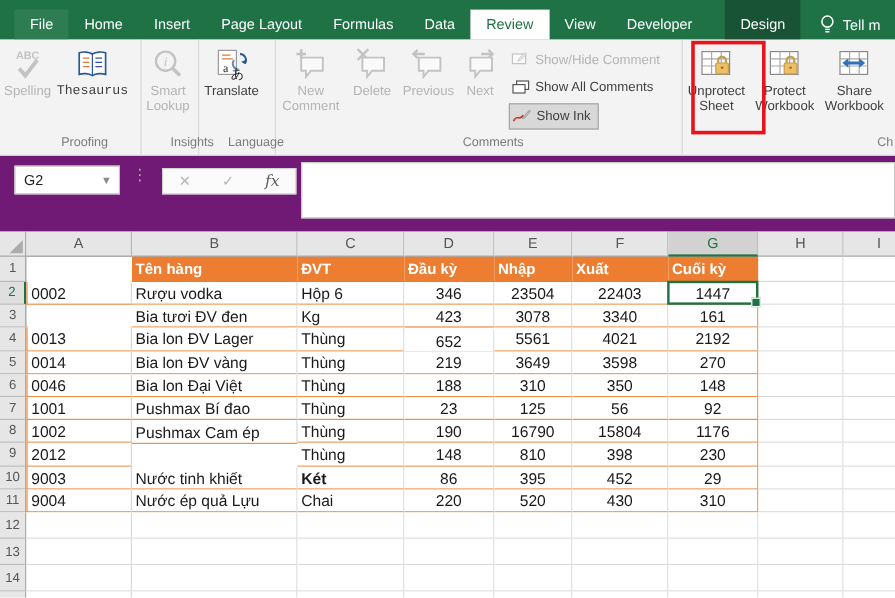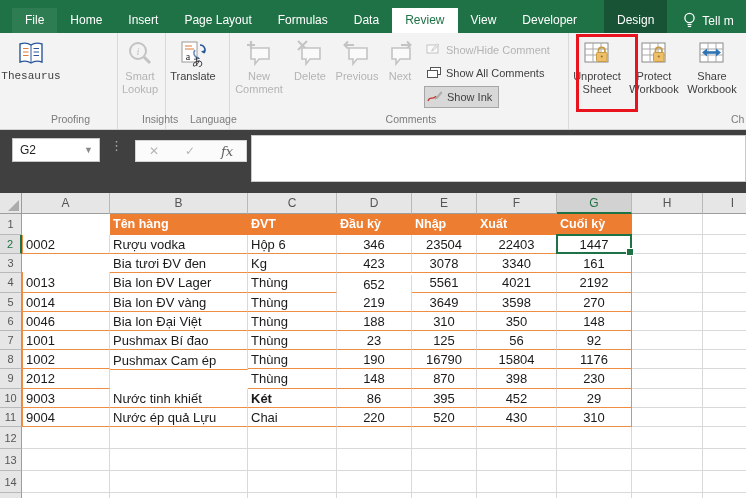--- a/index.html
+++ b/index.html
@@ -22,21 +22,21 @@
   .bigbtn .ic{height:32px;display:flex;align-items:center;justify-content:center;}
   .bigbtn .lbl{font-size:11px;line-height:13px;text-align:center;color:#3f3f3f;white-space:pre-line;}
   .bigbtn.disabled .lbl{color:#b4b4b4;}
   .smallcol{display:flex;flex-direction:column;margin-left:6px;margin-top:4px;gap:3px;}
   .smallbtn{display:flex;align-items:center;gap:4px;font-size:11px;color:#3f3f3f;height:18px;padding:1px 6px 1px 2px;white-space:nowrap;}
   .smallbtn.disabled{color:#b4b4b4;}
   .smallbtn.pressed{background:#d8d8d8;border:1px solid #a6a6a6;width:fit-content;}
   #redbox{position:absolute;left:576px;top:34px;width:62px;height:78px;border:3px solid #e8131d;box-sizing:border-box;z-index:40;pointer-events:none;}
   .g-changes .g-label{text-align:left;padding-left:162px;}
   
-  #fstrip{position:absolute;left:0;top:130px;width:746px;height:63px;background:#404040;}
+  #fstrip{position:absolute;left:0;top:130px;width:746px;height:63px;background:#701a75;}
   #namebox{position:absolute;left:12px;top:8px;width:88px;height:24px;background:#fff;border:1px solid #c6c6c6;box-sizing:border-box;font-size:12px;color:#222;line-height:22px;padding-left:7px;}
   #namebox .caret{position:absolute;right:6px;top:0;color:#8a8a8a;font-size:9px;line-height:22px;}
   #fdots{position:absolute;left:110px;top:11px;color:#ababab;font-size:13px;letter-spacing:0;line-height:9px;}
   #fbtns{position:absolute;left:135px;top:10px;width:112px;height:22px;background:#fbfbfb;border:1px solid #d4d4d4;box-sizing:border-box;display:flex;align-items:center;justify-content:space-around;}
   #fbtns .fb{color:#b5b5b5;font-size:12px;}
   #fbtns .fx{color:#5f5f5f;font-family:"DejaVu Serif",serif;font-style:italic;font-size:13px;}
   #fbar{position:absolute;left:251px;top:5px;width:495px;height:47px;background:#fff;border:1px solid #c9c9c9;box-sizing:border-box;font-size:12px;}
   
   #grid{position:absolute;left:0;top:0;width:746px;height:498px;pointer-events:none;}
   .gcell{position:absolute;box-sizing:border-box;pointer-events:auto;}
@@ -82,20 +82,29 @@
       <line x1="4.8" y1="14.5" x2="8.2" y2="14.5" stroke="#fff" stroke-width="1.2"></line>
           </svg>
         </span>
         <span>Tell m</span>
       </div>
     </div>
 
   <div id="ribbon">
       <div class="group" style="width: 118px;">
         <div class="g-content">
+          <div class="bigbtn disabled" style="width: 46px;">
+            <div class="ic">
+              <svg width="30" height="30" viewBox="0 0 30 30">
+      <text x="15" y="10" font-size="9" font-weight="bold" fill="#c3c3c3" text-anchor="middle" font-family="sans-serif">ABC</text>
+      <path d="M8 18 l5 6 l10 -13" stroke="#c3c3c3" stroke-width="3.2" fill="none"></path>
+              </svg>
+            </div>
+        <div class="lbl">Spelling</div>
+          </div>
           <div class="bigbtn" style="width: 62px; font-family: Liberation Mono, monospace;">
             <div class="ic">
               <svg width="30" height="30" viewBox="0 0 30 30">
       <path d="M15 6 C12 4 7 4 4 5 V23 C7 22 12 22 15 24 C18 22 23 22 26 23 V5 C23 4 18 4 15 6 Z" fill="#fff" stroke="#2b579a" stroke-width="1.4"></path>
       <line x1="15" y1="6" x2="15" y2="24" stroke="#2b579a"></line>
       <line x1="7" y1="9.5" x2="12.5" y2="9.5" stroke="#e07b39"></line>
                 <line x1="7" y1="13" x2="12.5" y2="13" stroke="#e07b39"></line>
                 <line x1="7" y1="16.5" x2="12.5" y2="16.5" stroke="#e07b39"></line>
       <line x1="17.5" y1="9.5" x2="23" y2="9.5" stroke="#2b579a"></line>
                 <line x1="17.5" y1="13" x2="23" y2="13" stroke="#2b579a"></line>
@@ -380,21 +389,21 @@
       <div class="gcell cell tband ac" style="left: 337px; top: 350.2px; width: 75px; height: 19.2px; line-height: 19.2px;">190</div>
       <div class="gcell cell tband ac" style="left: 412px; top: 350.2px; width: 65px; height: 19.2px; line-height: 19.2px;">16790</div>
       <div class="gcell cell tband ac" style="left: 477px; top: 350.2px; width: 80px; height: 19.2px; line-height: 19.2px;">15804</div>
       <div class="gcell cell tband ac oright" style="left: 557px; top: 350.2px; width: 75px; height: 19.2px; line-height: 19.2px;">1176</div>
       <div class="gcell cell" style="left: 632px; top: 350.2px; width: 71px; height: 19.2px; line-height: 19.2px;"></div>
       <div class="gcell cell" style="left: 703px; top: 350.2px; width: 60px; height: 19.2px; line-height: 19.2px;"></div>
       <div class="gcell cell tband al oleft" style="left: 22px; top: 369.4px; width: 88px; height: 19.2px; line-height: 19.2px;">2012</div>
       <div class="gcell cell tband al" style="left: 110px; top: 351px; width: 138px; height: 19.2px; line-height: 19.2px;">Pushmax Cam ép</div>
       <div class="gcell cell tband al" style="left: 248px; top: 369.4px; width: 89px; height: 19.2px; line-height: 19.2px;">Thùng</div>
       <div class="gcell cell tband ac" style="left: 337px; top: 369.4px; width: 75px; height: 19.2px; line-height: 19.2px;">148</div>
-      <div class="gcell cell tband ac" style="left: 412px; top: 369.4px; width: 65px; height: 19.2px; line-height: 19.2px;">870</div>
+      <div class="gcell cell tband ac" style="left: 412px; top: 369.4px; width: 65px; height: 19.2px; line-height: 19.2px;">810</div>
       <div class="gcell cell tband ac" style="left: 477px; top: 369.4px; width: 80px; height: 19.2px; line-height: 19.2px;">398</div>
       <div class="gcell cell tband ac oright" style="left: 557px; top: 369.4px; width: 75px; height: 19.2px; line-height: 19.2px;">230</div>
       <div class="gcell cell" style="left: 632px; top: 369.4px; width: 71px; height: 19.2px; line-height: 19.2px;"></div>
       <div class="gcell cell" style="left: 703px; top: 369.4px; width: 60px; height: 19.2px; line-height: 19.2px;"></div>
       <div class="gcell cell tband al oleft" style="left: 22px; top: 388.6px; width: 88px; height: 19.2px; line-height: 19.2px;">9003</div>
       <div class="gcell cell tband al" style="left: 110px; top: 388.6px; width: 138px; height: 19.2px; line-height: 19.2px;">Nước tinh khiết</div>
       <div class="gcell cell tband al" style="left: 248px; top: 388.6px; width: 89px; height: 19.2px; line-height: 19.2px; font-weight: bold;">Két</div>
       <div class="gcell cell tband ac" style="left: 337px; top: 388.6px; width: 75px; height: 19.2px; line-height: 19.2px;">86</div>
       <div class="gcell cell tband ac" style="left: 412px; top: 388.6px; width: 65px; height: 19.2px; line-height: 19.2px;">395</div>
       <div class="gcell cell tband ac" style="left: 477px; top: 388.6px; width: 80px; height: 19.2px; line-height: 19.2px;">452</div>

